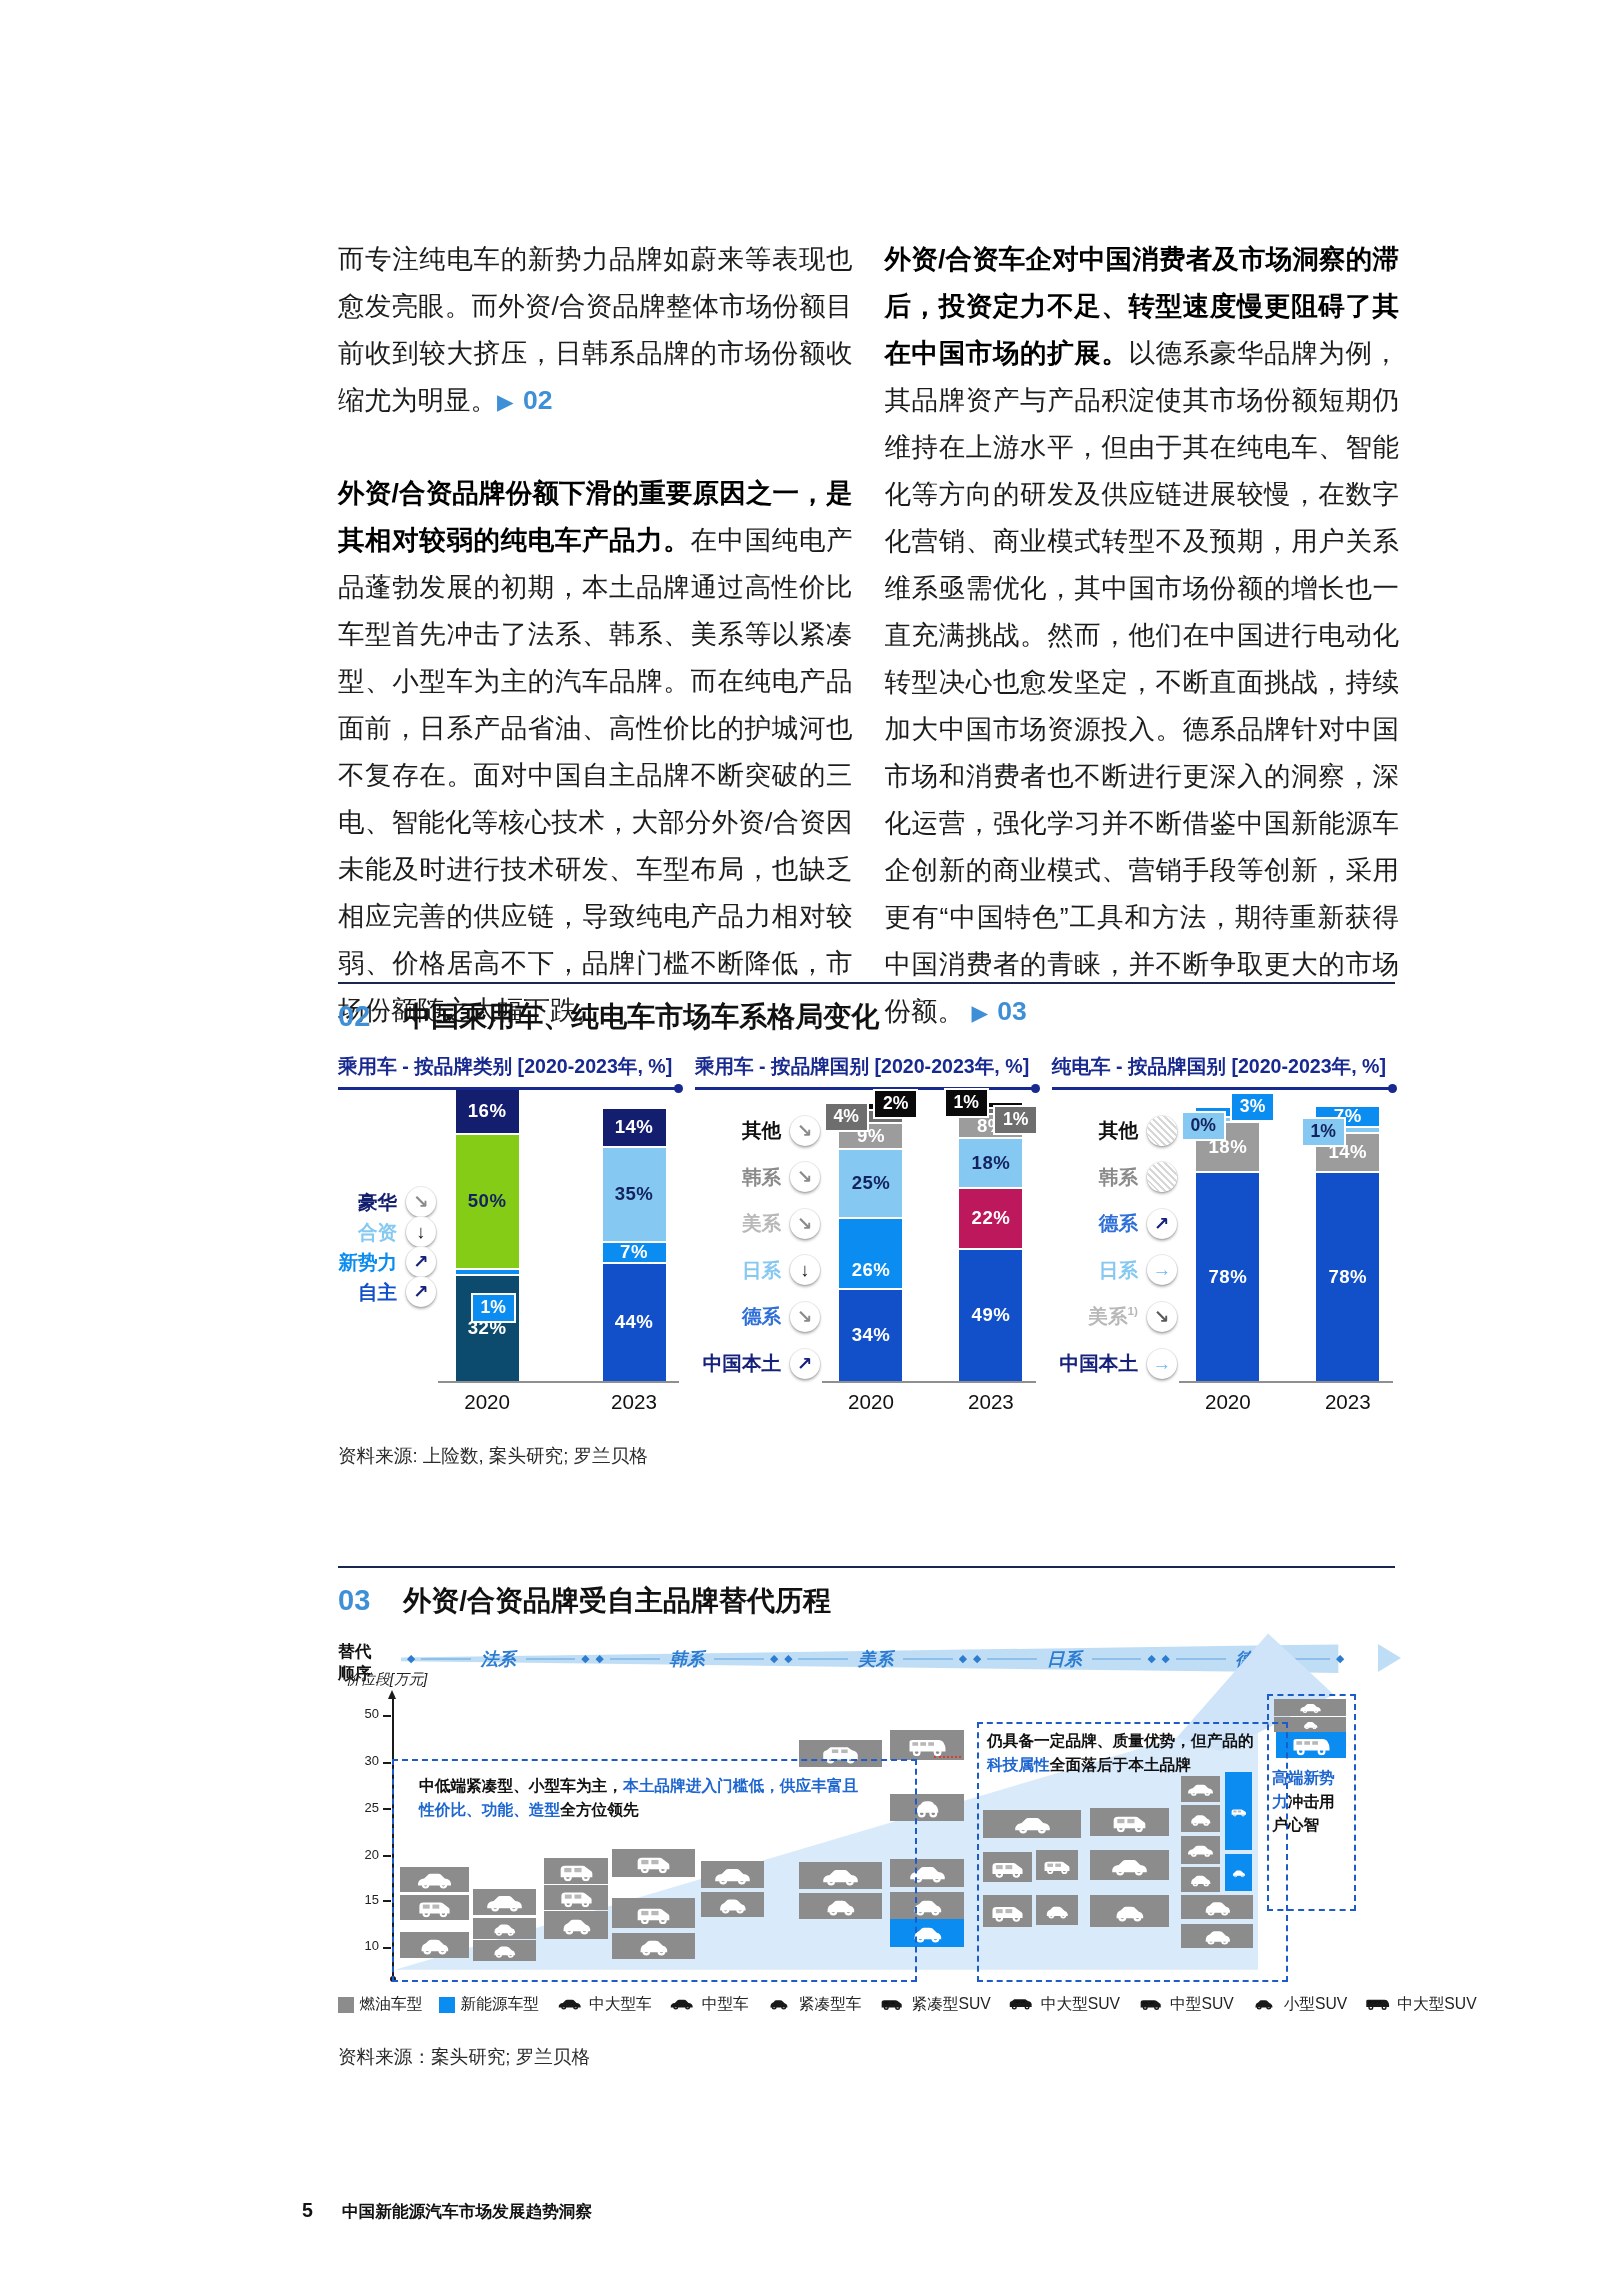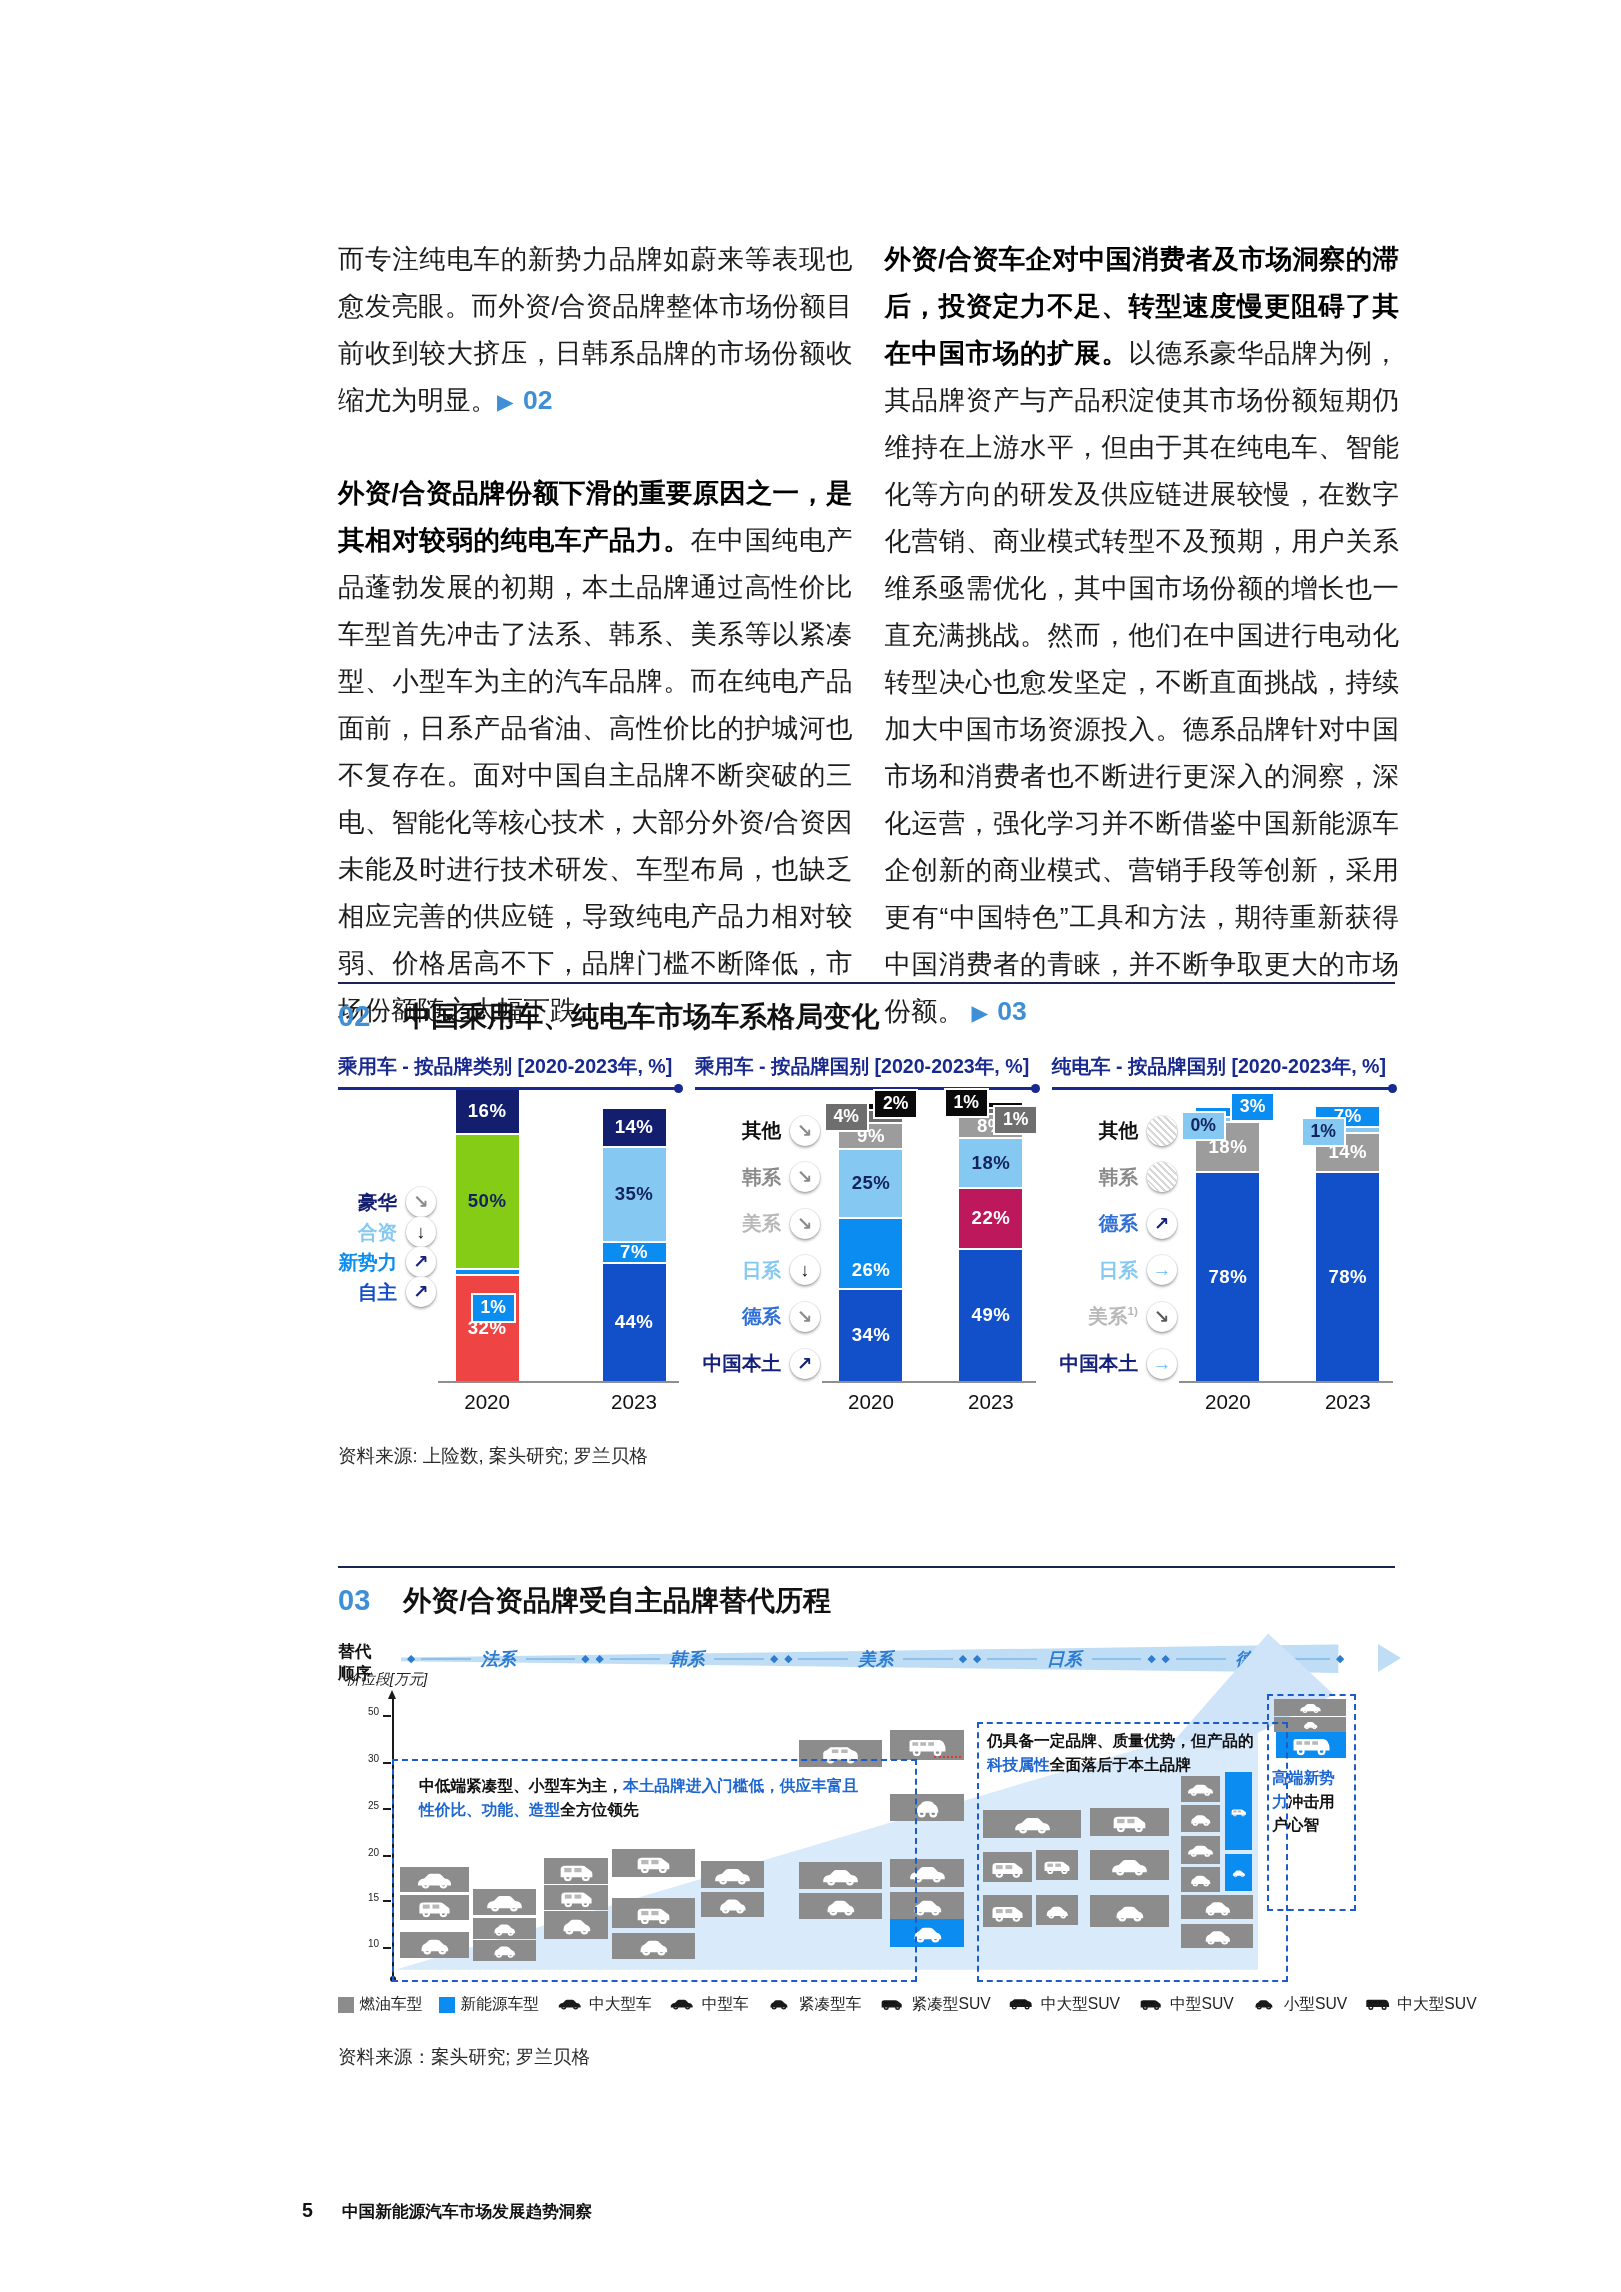--- a/index.html
+++ b/index.html
@@ -58,21 +58,21 @@
   .seq-bg{position:absolute;inset:0;background:#bfdef6;clip-path:polygon(0 46%,96% 4%,96% 96%,0 58%);}
   .seq-head{position:absolute;right:17.6px;top:1px;width:0;height:0;border-left:23.5px solid #bfdef6;border-top:14.7px solid transparent;border-bottom:14.7px solid transparent;transform:translateX(41px);}
   .seq-row{position:absolute;inset:0;display:flex;align-items:center;padding:0 33px 0 5.9px;gap:5.9px;}
   .seq-row .d{color:#2e7cd0;font-size:10.8px;}
   .seq-row .l{flex:1;border-top:2px solid #8fc0ea;}
   .seq-row .s{color:#2e7cd0;font-size:17.6px;font-weight:bold;font-style:italic;padding:0 3.9px;white-space:nowrap;}
   .price-label{position:absolute;left:7.8px;top:43px;font-size:14.7px;font-style:italic;color:#222;}
   .vaxis{position:absolute;left:54px;top:71px;bottom:13.7px;width:2px;background:#1a1a1a;}
   .vaxis::before{content:"";position:absolute;left:-3.9px;top:-8.8px;border-left:4.9px solid transparent;border-right:4.9px solid transparent;border-bottom:9.8px solid #1a1a1a;}
   .vaxis::after{content:"";position:absolute;left:-2px;bottom:-2.9px;width:5.9px;height:5.9px;border-radius:50%;background:#1a1a1a;}
-  .tick{position:absolute;width:39px;text-align:right;font-size:10px;color:#222;}
+  .tick{position:absolute;width:39px;text-align:right;font-size:13px;color:#222;}
   .tickmark{position:absolute;width:7.8px;height:2px;background:#1a1a1a;left:45px;}
   .wedge{position:absolute;left:57px;top:78px;width:863px;height:267px;background:#d9eafa;clip-path:polygon(0 99%,100% 3%,100% 99%);z-index:0;}
   .wedge2{position:absolute;left:839px;top:5.9px;width:157px;height:118px;background:#cfe4f9;clip-path:polygon(0 88%,58% 0,100% 52%,28% 100%);z-index:0;}
   .gbox{position:absolute;border:2.9px dashed #1d5cc8;z-index:4;pointer-events:none;}
   .carbox{position:absolute;display:flex;align-items:center;justify-content:center;z-index:2;}
   .carbox.gray{background:#8c8c8c;} .carbox.blue{background:#0a8cf0;}
   .carbox svg{color:#fff;fill:#fff;}
   .squig{position:absolute;right:2.9px;bottom:2.9px;width:27.4px;border-bottom:2.9px dotted #e03a2f;}
   .ann{position:absolute;font-size:15.7px;font-weight:bold;line-height:23.5px;z-index:5;}
   .t-dark{color:#111;} .t-blue{color:#1e66d0;}
@@ -170,21 +170,21 @@
               </div>
               <div class="lrow">
                 <span class="llab" style="color: rgb(17, 80, 200);">自主</span>
                 <span class="licon" style="color: rgb(21, 33, 122);">↗</span>
               </div>
             </div>
             <div class="barsarea">
               <div class="barsrow">
                 <div class="bar">
                   <div class="stack">
-                    <div class="seg" style="height: 105px; background: #ef4444;">
+                    <div class="seg" style="height: 105px; background: #0c4a6e;">
                       <span class="segval" style="color: rgb(255, 255, 255);">32%</span>
                     </div>
                     <div class="seg" style="height: 3.9px; background: rgb(10, 140, 240); border-bottom: 2px solid rgb(255, 255, 255);"></div>
                     <div class="seg" style="height: 133px; background: #84cc16; border-bottom: 2px solid rgb(255, 255, 255);">
                       <span class="segval" style="color: rgb(19, 35, 95);">50%</span>
                     </div>
                     <div class="seg" style="height: 43px; background: rgb(19, 31, 110); border-bottom: 2px solid rgb(255, 255, 255);">
                       <span class="segval" style="color: rgb(255, 255, 255);">16%</span>
                     </div>
                   </div>

